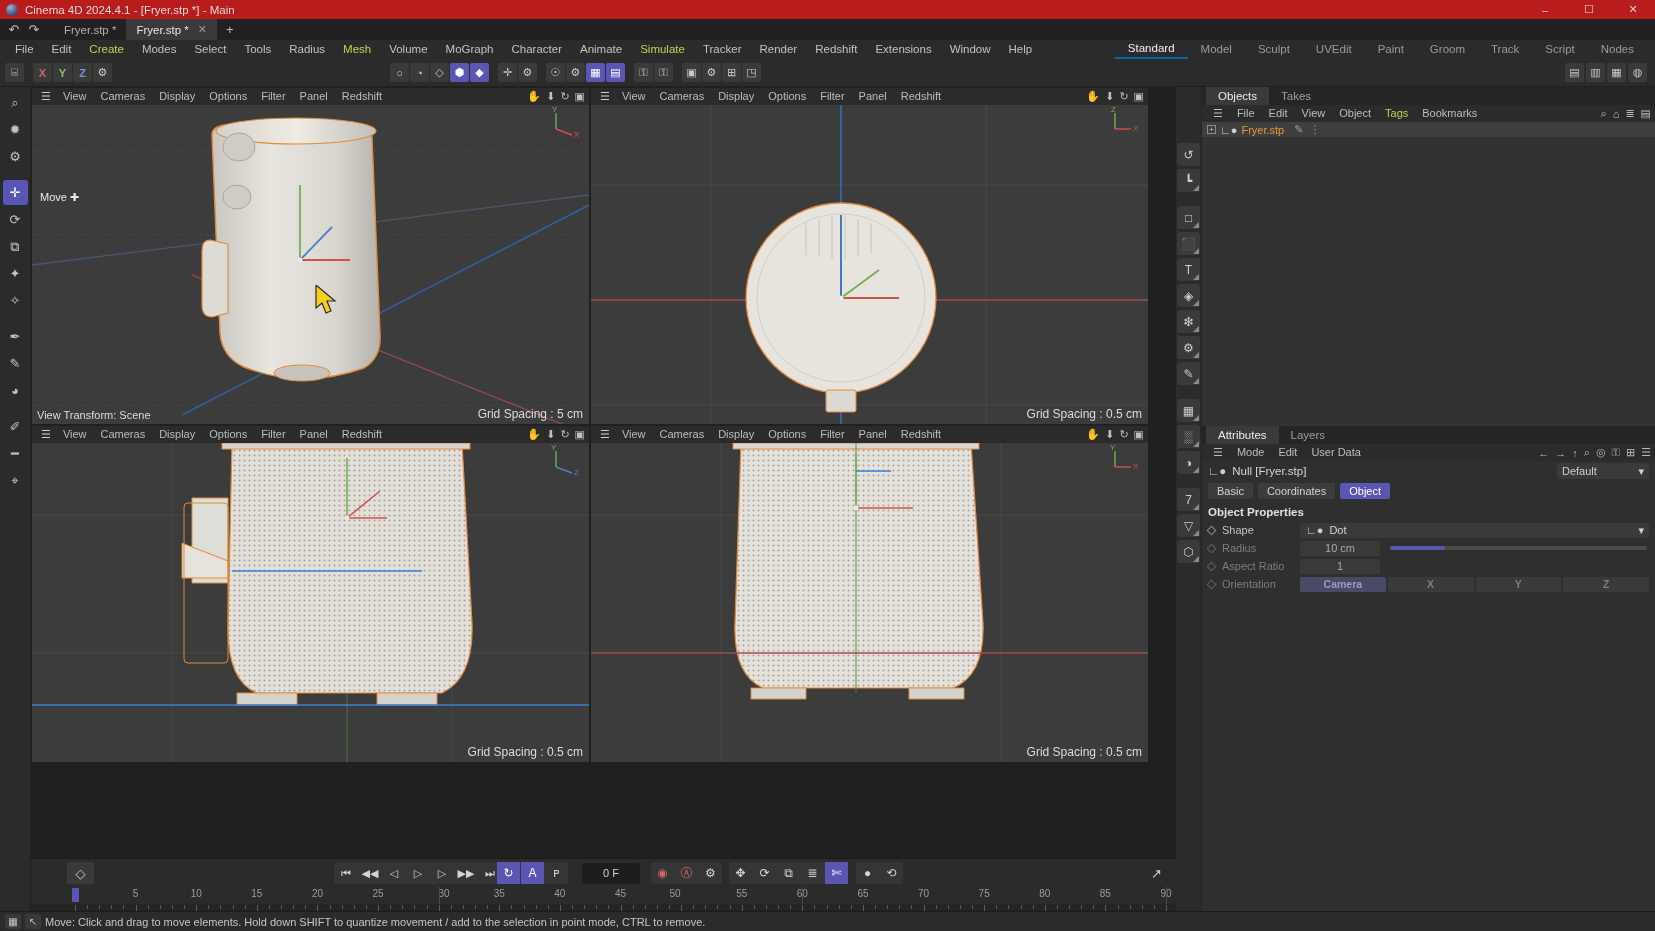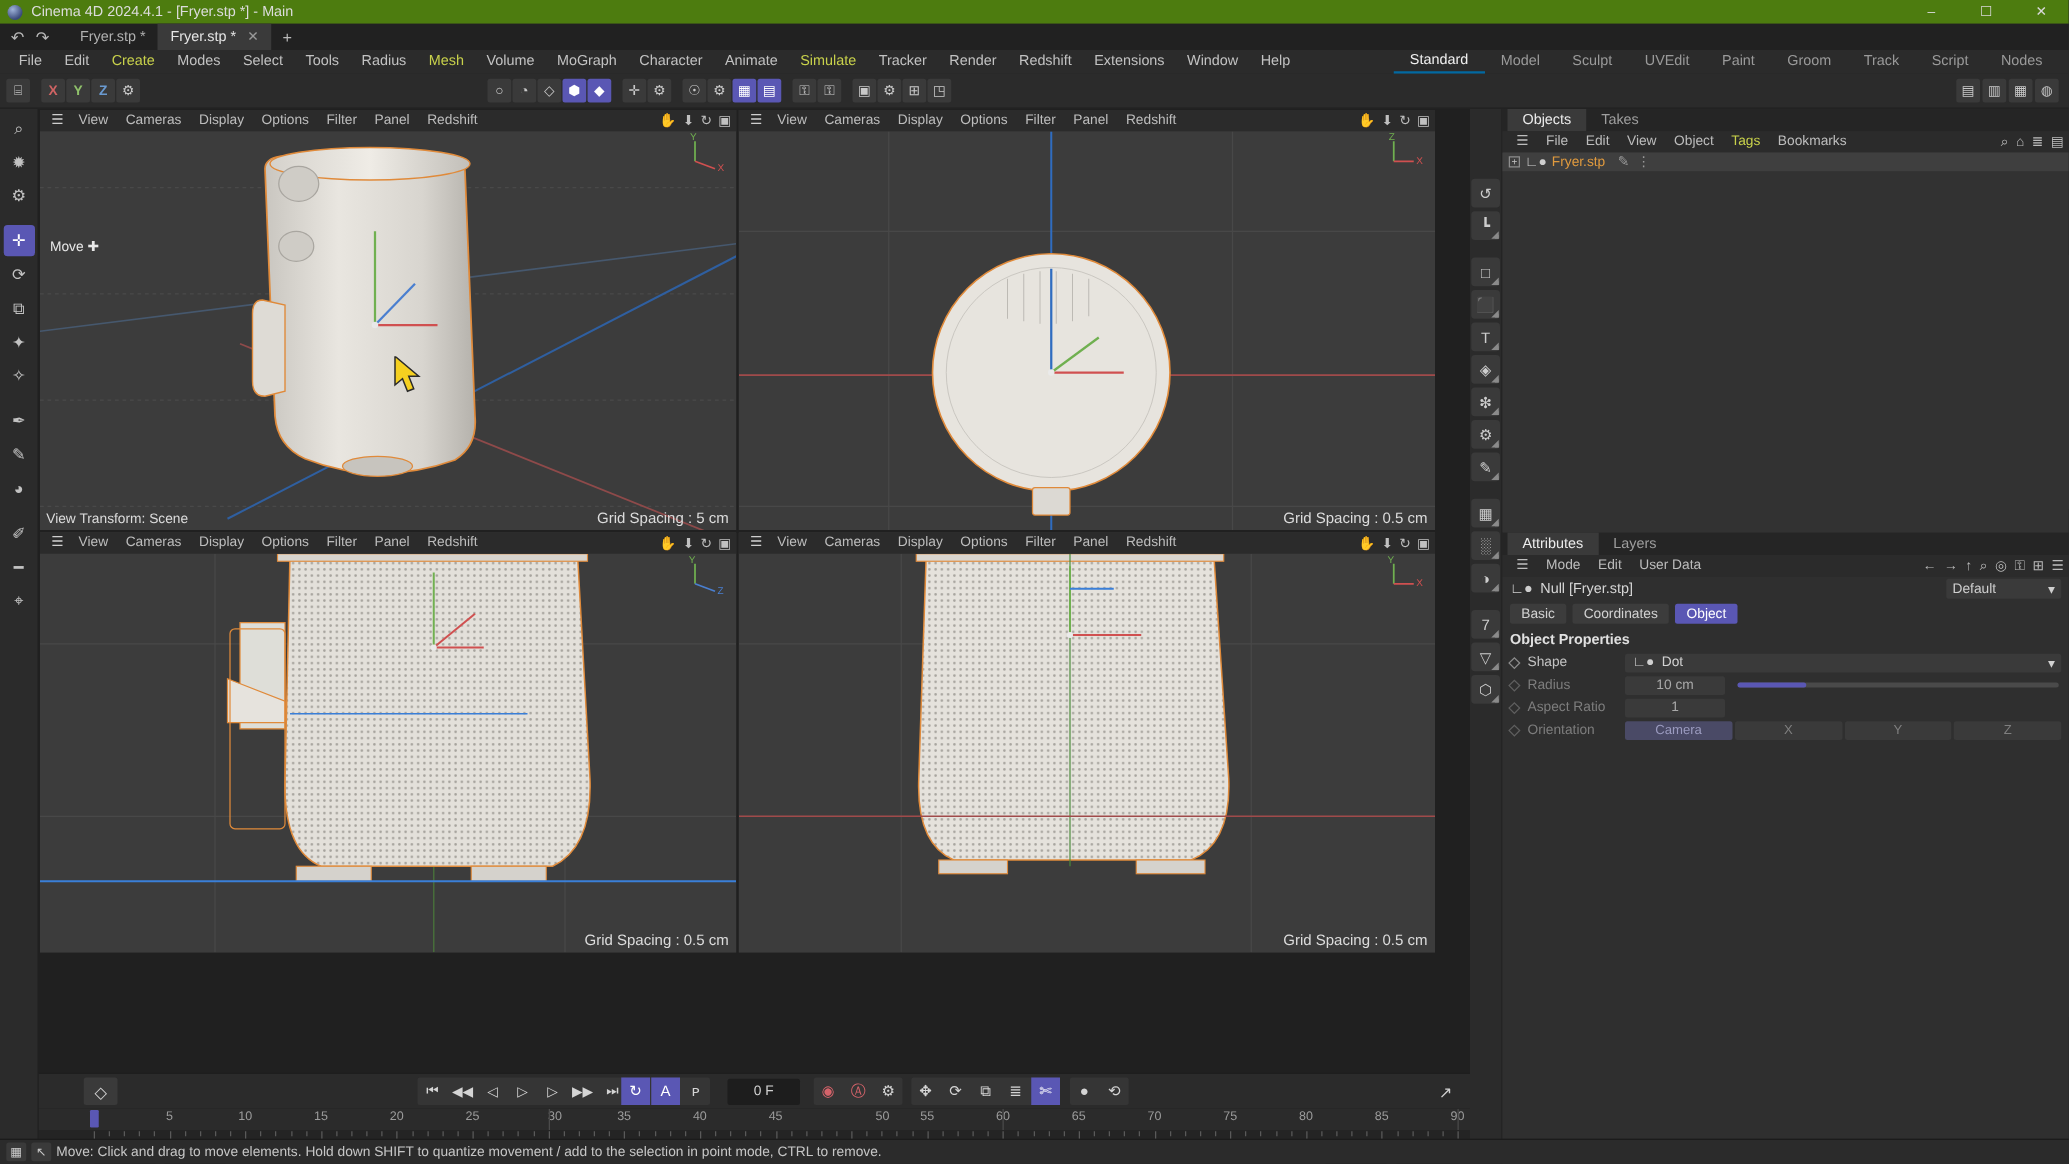--- a/index.html
+++ b/index.html
@@ -1,20 +1,20 @@
 <!DOCTYPE html>
 <html><head>
 <meta charset="utf-8">
 <style>
   * { box-sizing: border-box; margin:0; padding:0; }
   html,body { width:1655px; height:931px; overflow:hidden; background:#2b2b2b;
     font-family:"Liberation Sans", sans-serif; color:#c8c8c8; font-size:12px; -webkit-font-smoothing:antialiased; }
 
   
-  .titlebar { height:19px; background:#4d7c0f; display:flex; align-items:center; padding-left:6px; }
+  .titlebar { height:19px; background:#b91c1c; display:flex; align-items:center; padding-left:6px; }
   .title-logo { width:12px; height:12px; border-radius:50%;
     background:radial-gradient(circle at 35% 30%, #9fb3d9, #3a4a7a 70%); margin-right:7px; flex:0 0 auto;}
   .title-text { font-size:11.5px; color:#dcdcdc; white-space:nowrap; }
   .win-btns { margin-left:auto; display:flex; height:19px; }
   .win-btn { width:44px; height:19px; display:flex; align-items:center; justify-content:center;
     color:#d8d8d8; font-size:11px; }
 
   
   .tabbar { height:21px; background:#212121; display:flex; align-items:center; padding-left:4px; }
   .undo-ico { width:20px; height:18px; display:flex; align-items:center; justify-content:center;
@@ -139,21 +139,21 @@
   .pdot { width:7px; height:7px; transform:rotate(45deg); border:1px solid #8c8c8c; margin-right:7px; flex:0 0 auto;}
   .plabel { width:78px; color:#c3c3c3; }
   .plabel.dim { color:#7d7d7d; }
   .pdot.dim { border-color:#5f5f5f; }
   .pval { flex:1; height:15px; background:#3a3a3a; border-radius:2px; display:flex; align-items:center;
      padding-left:6px; color:#d2d2d2; margin-right:6px; }
   .pnum { width:80px; height:15px; background:#3a3a3a; border-radius:2px; display:flex; align-items:center;
      justify-content:center; color:#a9a9a9; }
   .pslider { flex:1; height:4px; background:#4a4a4a; margin:0 8px 0 10px; border-radius:2px; position:relative;}
   .pslider::before{content:'';position:absolute;left:0;top:0;height:4px;width:55px;background:#5a57b4;border-radius:2px;}
-  .orient { display:flex; gap:2px; flex:1; margin-right:6px; }
+  .orient { display:flex; gap:2px; flex:1; margin-right:6px;font-weight:bold; }
   .ob { flex:1; height:15px; background:#3a3a3a; border-radius:2px; display:flex; align-items:center;
      justify-content:center; font-size:10.5px; color:#7f7f7f; }
   .ob.on { background:#4a4a66; color:#9b9bbf; }
   .dropdown { width:92px; height:16px; background:#3a3a3a; border-radius:2px; display:flex;
      align-items:center; padding:0 5px; font-size:11px; color:#cfcfcf; }
 
   
   .status { height:20px; background:#2b2b2b; display:flex; align-items:center; padding-left:5px;
      border-top:1px solid #1b1b1b; position:absolute; bottom:0; left:0; right:0; }
   .stat-ico { width:16px; height:15px; background:#3a3a3a; border-radius:2px; display:flex;
@@ -595,21 +595,21 @@
         <div class="rtick" style="left: 104.611px;">5</div>
         <div class="rtick" style="left: 165.222px;">10</div>
         <div class="rtick" style="left: 225.833px;">15</div>
         <div class="rtick" style="left: 286.444px;">20</div>
         <div class="rtick" style="left: 347.056px;">25</div>
         <div class="rtick" style="left: 413px;">30</div>
         <div class="rline" style="left: 407.667px;"></div>
         <div class="rtick" style="left: 468.278px;">35</div>
         <div class="rtick" style="left: 528.889px;">40</div>
         <div class="rtick" style="left: 589.5px;">45</div>
-        <div class="rtick" style="left: 675px;">50</div>
+        <div class="rtick" style="left: 644px;">50</div>
         <div class="rtick" style="left: 710.722px;">55</div>
         <div class="rtick" style="left: 771.333px;">60</div>
         <div class="rline" style="left: 771.333px;"></div>
         <div class="rtick" style="left: 831.944px;">65</div>
         <div class="rtick" style="left: 892.556px;">70</div>
         <div class="rtick" style="left: 953.167px;">75</div>
         <div class="rtick" style="left: 1013.78px;">80</div>
         <div class="rtick" style="left: 1074.39px;">85</div>
         <div class="rtick" style="left: 1135px;">90</div>
         <div class="rline" style="left: 1135px;"></div>

